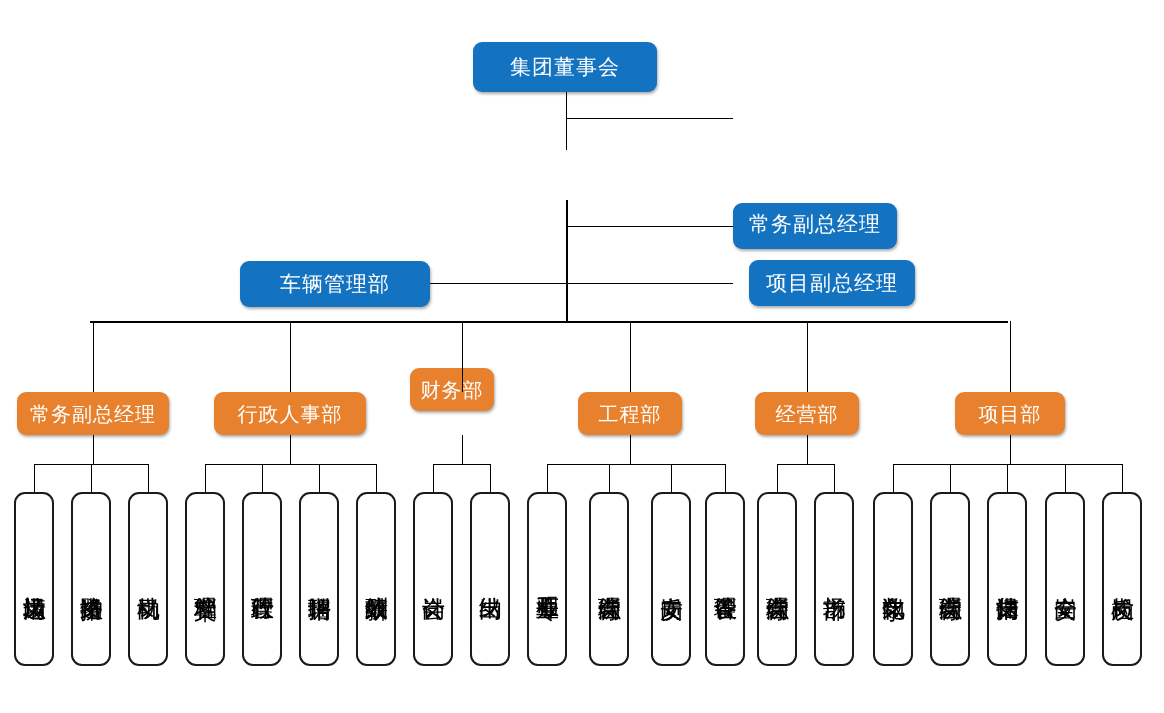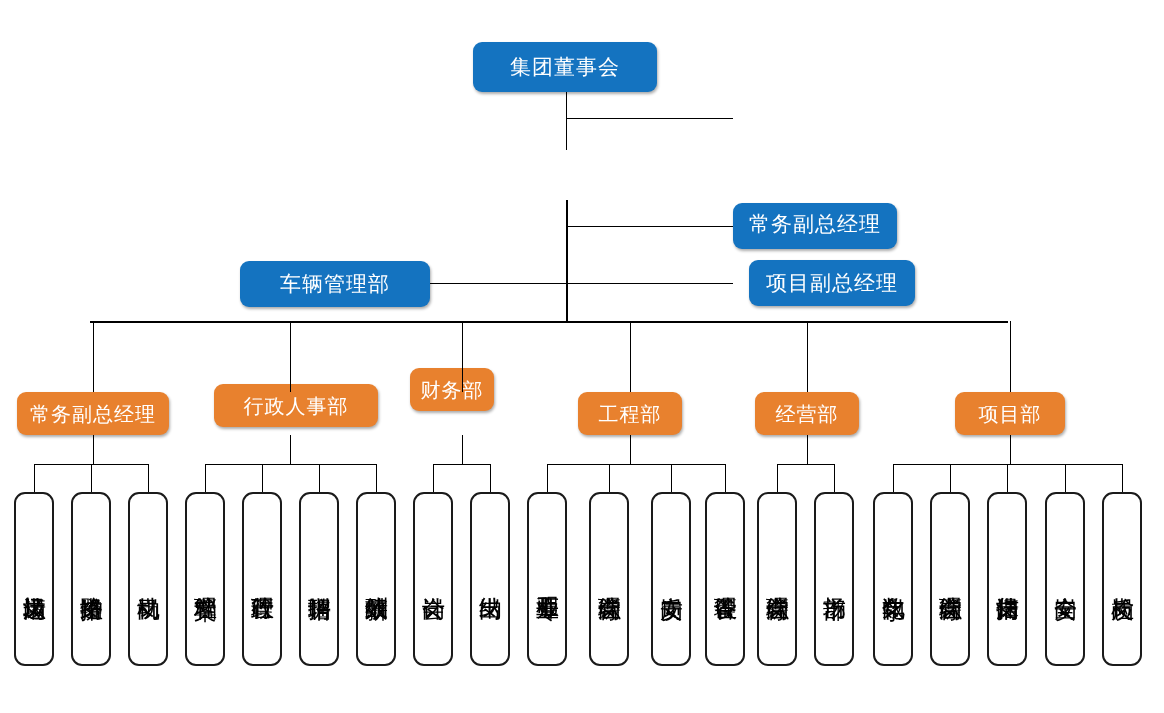--- a/index.html
+++ b/index.html
@@ -109,21 +109,21 @@
         <span class="vtxt">垃圾清运岗</span>
       </div>
       <div class="line vline" style="left: 91px; top: 464px; height: 28px;"></div>
       <div class="leaf" style="left: 71px; top: 492px; width: 40px; height: 174px;">
         <span class="vtxt">道路维护岗</span>
       </div>
       <div class="line vline" style="left: 148px; top: 464px; height: 28px;"></div>
       <div class="leaf" style="left: 128px; top: 492px; width: 40px; height: 174px;">
         <span class="vtxt">机动岗</span>
       </div>
-      <div class="node orange" style="left: 214px; top: 384px; width: 164px; height: 43px;">
+      <div class="node orange" style="left: 214px; top: 392px; width: 152px; height: 43px;">
         <span>行政人事部</span>
       </div>
       <div class="line vline" style="left: 290px; top: 321px; height: 71px;"></div>
       <div class="line vline" style="left: 290px; top: 435px; height: 29px;"></div>
       <div class="line hline" style="left: 205px; top: 464px; width: 171px;"></div>
       <div class="line vline" style="left: 205px; top: 464px; height: 28px;"></div>
       <div class="leaf" style="left: 185px; top: 492px; width: 40px; height: 174px;">
         <span class="vtxt">档案管理</span>
       </div>
       <div class="line vline" style="left: 262px; top: 464px; height: 28px;"></div>

